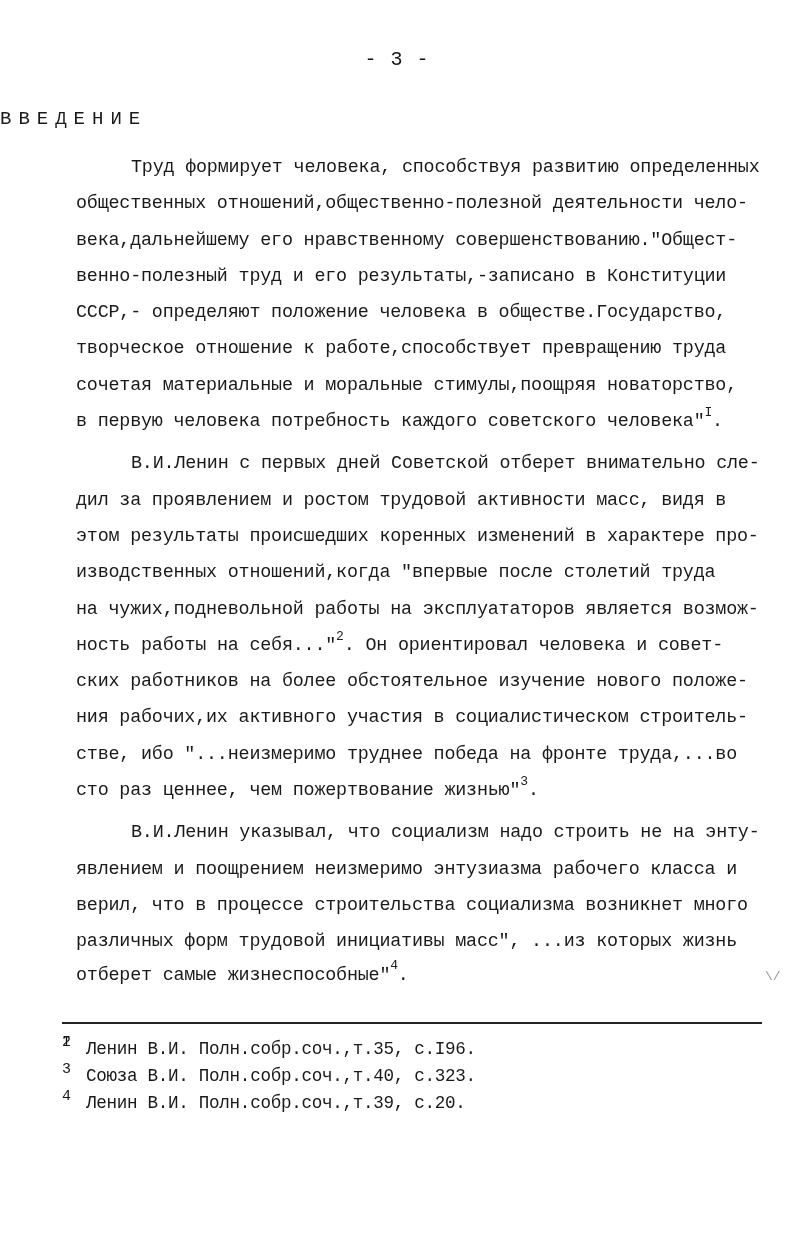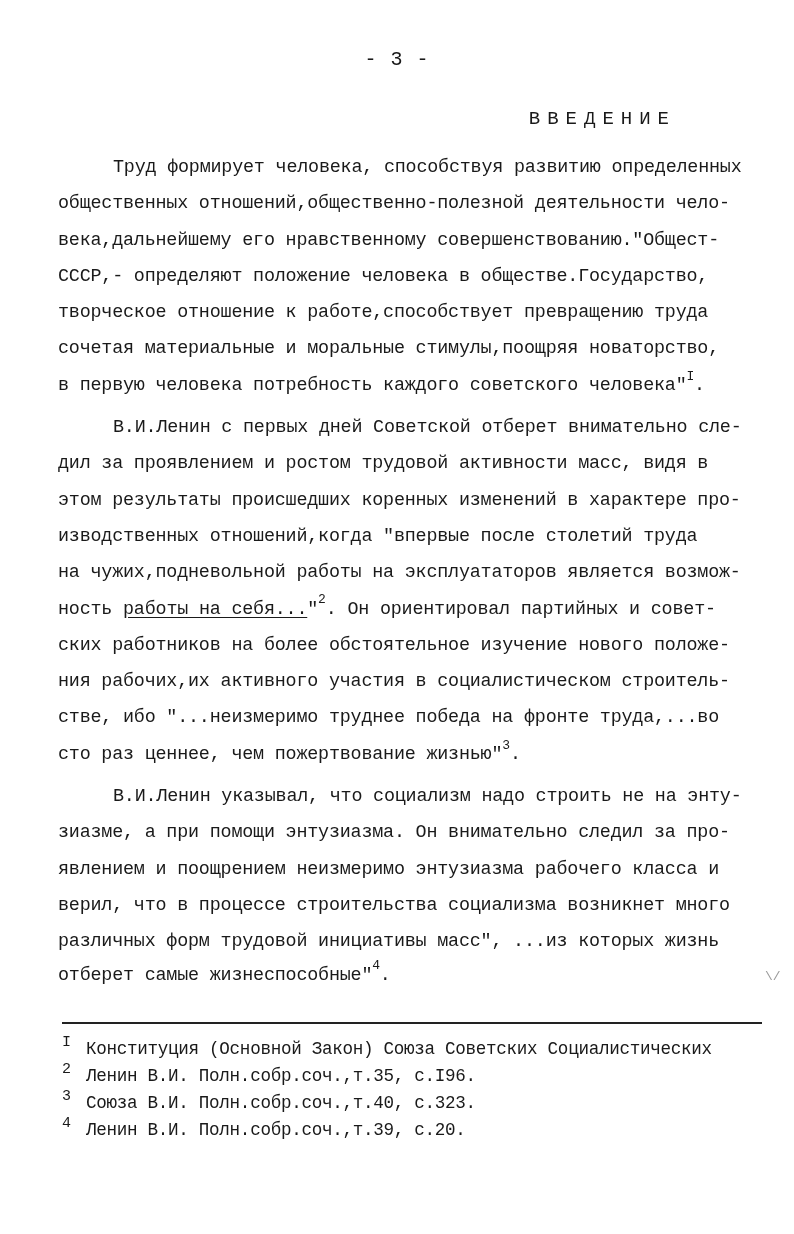--- a/index.html
+++ b/index.html
@@ -8,33 +8,33 @@
     position: absolute; left: 0; top: 0; width: 794px; height: 1234px;
     font-family: "Liberation Mono", "DejaVu Sans Mono", monospace;
     color: #1a1a1a;
   }
   .page-number {
     position: absolute; top: 48px; left: 0; width: 100%;
     text-align: center; font-size: 20px; letter-spacing: 1px;
   }
   .heading {
     position: absolute; top: 108px; left: 0; width: 676px;
-    text-align: right; font-size: 19px; letter-spacing: 7px;
+    text-align: left; font-size: 19px; letter-spacing: 7px;
   }
   .body-text {
-    position: absolute; left: 58px; top: 150px; width: 712px;
+    position: absolute; left: 76px; top: 150px; width: 712px;
   }
   .line {
     height: 36.3px; line-height: 36.3px;
     font-size: 18.4px; white-space: nowrap; letter-spacing: -0.2px;
   }
   .line.indent { padding-left: 55px; }
   .line.gap { margin-top: 6px; }
   sup { font-size: 13px; line-height: 0; position: relative; top: -3px; vertical-align: super; }
-  .u { text-decoration: underline; text-underline-offset: 3px; }
+  .u { text-underline-offset: 3px; }
   .sep {
     position: absolute; left: 62px; top: 1022px; width: 700px; height: 0;
     border-top: 2px solid #222;
   }
   .footnotes { position: absolute; left: 62px; top: 1036px; width: 720px; }
   .fn { position: relative; padding-left: 24px; font-size: 17.6px; line-height: 27px; white-space: nowrap; letter-spacing: -0.3px; }
   .fn .mark { position: absolute; left: 0; top: -7px; font-size: 15px; }
   .stray { position: absolute; left: 765px; top: 969px; font-size: 13px; color: #999; }
 </style>
 </head>
@@ -42,52 +42,51 @@
 
 <div class="page">
   <div class="page-number">- 3 -</div>
   <div class="heading">ВВЕДЕНИЕ</div>
 
   <div class="body-text">
 
     <div class="line indent">Труд формирует человека, способствуя развитию определенных</div>
     <div class="line">общественных отношений,общественно-полезной деятельности чело-</div>
     <div class="line">века,дальнейшему его нравственному совершенствованию."Общест-</div>
+    <div class="line">венно-полезный труд и его результаты,-записано в Конституции</div>
     <div class="line">СССР,- определяют положение человека в обществе.Государство,</div>
     <div class="line">творческое отношение к работе,способствует превращению труда</div>
     <div class="line">сочетая материальные и моральные стимулы,поощряя новаторство,</div>
     <div class="line"><span>в первую человека потребность каждого советского человека"</span><sup>I</sup><span>.</span></div>
 
     <div class="line indent gap">В.И.Ленин с первых дней Советской отберет внимательно сле-</div>
     <div class="line">дил за проявлением и ростом трудовой активности масс, видя в</div>
     <div class="line">этом результаты происшедших коренных изменений в характере про-</div>
     <div class="line">изводственных отношений,когда "впервые после столетий труда</div>
     <div class="line">на чужих,подневольной работы на эксплуататоров является возмож-</div>
-    <div class="line"><span>ность </span><span class="u">работы на себя...</span><span>"</span><sup>2</sup><span>. Он ориентировал партийных и совет-</span></div>
+    <div class="line"><span>ность </span><span class="u">работы на себя...</span><span>"</span><sup>2</sup><span>. Он ориентировал человека и совет-</span></div>
     <div class="line">ских работников на более обстоятельное изучение нового положе-</div>
     <div class="line">ния рабочих,их активного участия в социалистическом строитель-</div>
     <div class="line">стве, ибо "...неизмеримо труднее победа на фронте труда,...во</div>
     <div class="line"><span>сто раз ценнее, чем пожертвование жизнью"</span><sup>3</sup><span>.</span></div>
 
     <div class="line indent gap">В.И.Ленин указывал, что социализм надо строить не на энту-</div>
-    <div class="line">зиазме, а при помощи энтузиазма. Он внимательно следил за про-</div>
     <div class="line">явлением и поощрением неизмеримо энтузиазма рабочего класса и</div>
     <div class="line">верил, что в процессе строительства социализма возникнет много</div>
     <div class="line">различных форм трудовой инициативы масс", ...из которых жизнь</div>
     <div class="line" style="height:30px;line-height:30px;"><span>отберет самые жизнеспособные"</span><sup>4</sup><span>.</span></div>
   </div>
 
   <div class="stray">\/</div>
 
   <div class="sep"></div>
 
   <div class="footnotes">
     <div class="fn">
       <span class="mark">I</span>
-      <div>Конституция (Основной Закон) Союза Советских Социалистических</div>
     </div>
     <div class="fn">
       <span class="mark">2</span>
       <div>Ленин В.И. Полн.собр.соч.,т.35, с.I96.</div>
     </div>
     <div class="fn">
       <span class="mark">3</span>
       <div>Союза В.И. Полн.собр.соч.,т.40, с.323.</div>
     </div>
     <div class="fn">

